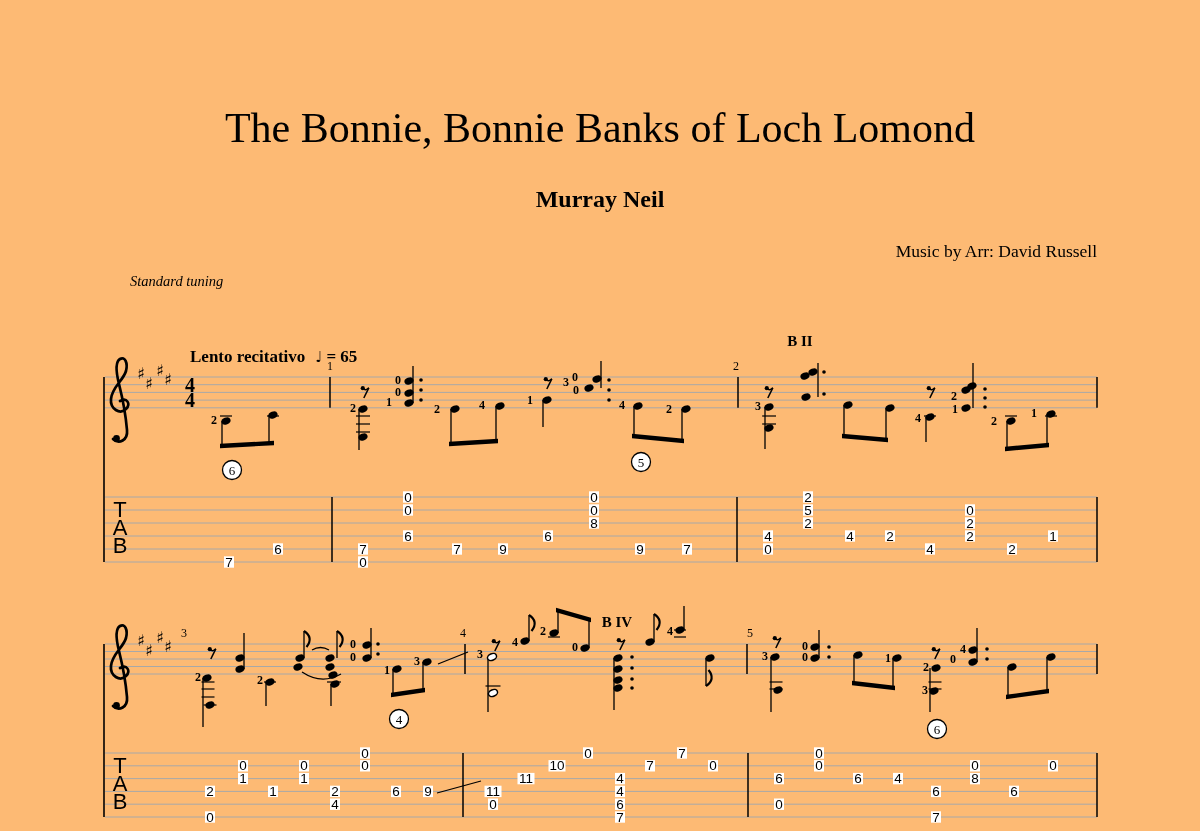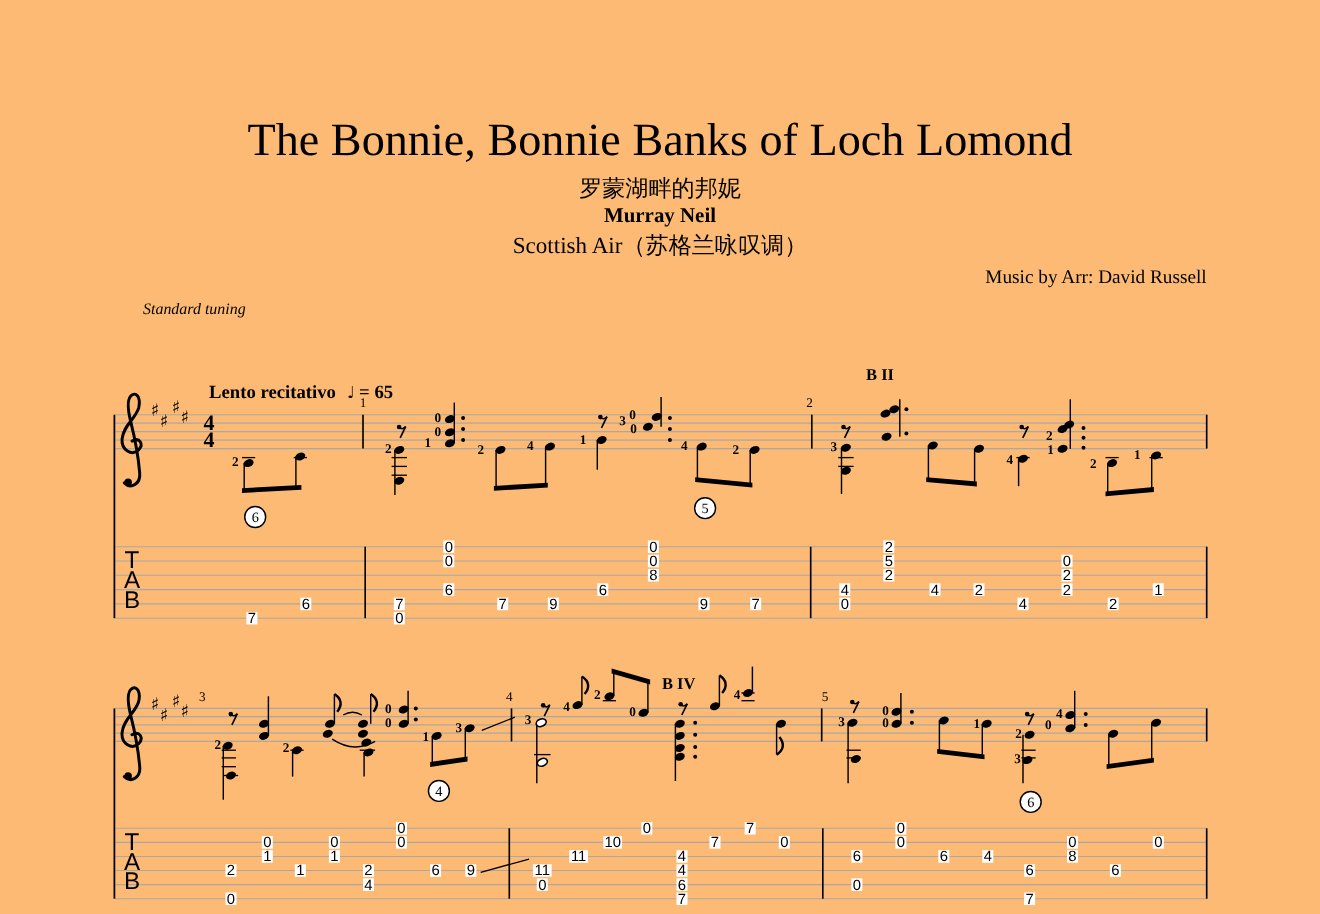--- a/index.html
+++ b/index.html
@@ -1,36 +1,34 @@
 <!DOCTYPE html>
 <html><head>
 <meta charset="utf-8">
 <style>
   html,body{margin:0;padding:0;background:#fff;}
   .page{position:relative;width:1200px;height:831px;background:#fdba74;overflow:hidden;
         font-family:"Liberation Serif",serif;color:#000;}
   .ctr{position:absolute;left:0;width:1200px;text-align:center;white-space:nowrap;}
   .title{top:104px;font-size:42px;}
   .sub-cn{top:157px;font-size:21px;}
-  .composer{top:186px;font-size:19px;font-weight:bold;}
+  .composer{top:186px;font-size:24px;font-weight:bold;}
   .sub2{top:209px;font-size:21px;}
   .credit{position:absolute;top:241px;right:103px;font-size:17.5px;white-space:nowrap;margin-left:30px;}
   .tuning{position:absolute;top:273px;left:130px;font-size:14.5px;font-style:italic;}
   .tempo{position:absolute;top:299px;left:190px;font-size:17px;font-weight:bold;white-space:nowrap;margin-top:48px;}
   .tempo .nq{font-family:"DejaVu Sans",sans-serif;font-size:15px;margin:0 4px 0 10px;}
   svg{position:absolute;left:0;top:0;}
 </style>
 </head>
 <body>
 
 <div class="page">
   <div class="ctr title">The Bonnie, Bonnie Banks of Loch Lomond</div>
-  <div class="ctr sub-cn">罗蒙湖畔的邦妮</div>
   <div class="ctr composer">Murray Neil</div>
-  <div class="ctr sub2">Scottish Air（苏格兰咏叹调）</div>
   <div class="credit">Music by Arr: David Russell</div>
   <div class="tuning">Standard tuning</div>
   <div class="tempo"><span>Lento recitativo</span><span class="nq">♩</span><span>= 65</span></div>
   <svg id="music-svg" width="1200" height="831" viewBox="0 0 1200 831">
       <line x1="105" y1="377" x2="1097" y2="377" stroke="#a8a8a8" stroke-width="1"></line>
       <line x1="105" y1="384.7" x2="1097" y2="384.7" stroke="#a8a8a8" stroke-width="1"></line>
       <line x1="105" y1="392.4" x2="1097" y2="392.4" stroke="#a8a8a8" stroke-width="1"></line>
       <line x1="105" y1="400.1" x2="1097" y2="400.1" stroke="#a8a8a8" stroke-width="1"></line>
       <line x1="105" y1="407.8" x2="1097" y2="407.8" stroke="#a8a8a8" stroke-width="1"></line>
       <line x1="105" y1="497" x2="1097" y2="497" stroke="#a8a8a8" stroke-width="1"></line>

